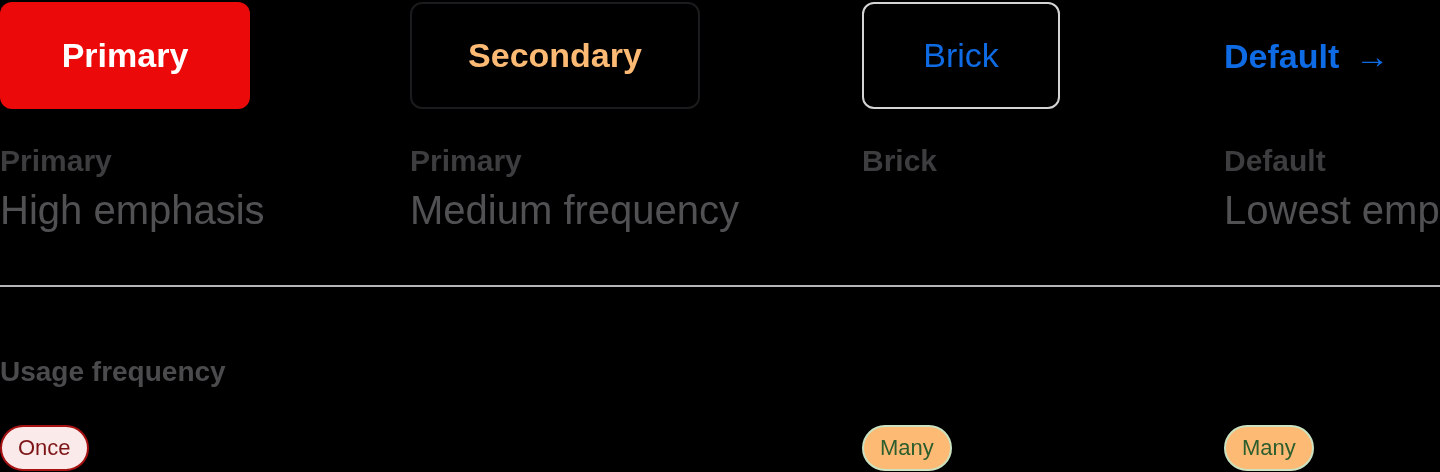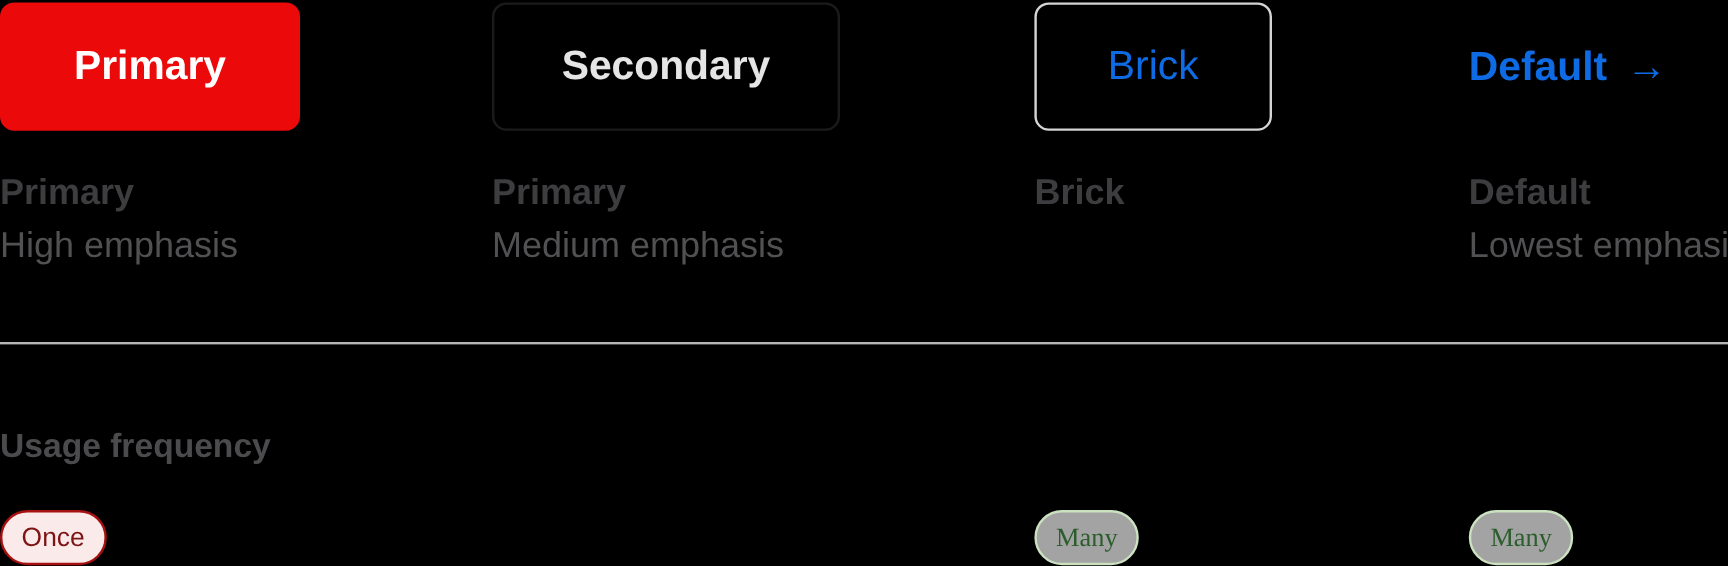--- a/index.html
+++ b/index.html
@@ -28,21 +28,21 @@
     left: 0; width: 250px;
     background: #ec0909;
     color: #ffffff;
     font-weight: bold;
     border: none;
   }
   .btn-secondary {
     left: 410px; width: 290px;
     background: transparent;
     border: 2px solid #1b1b1d;
-    color: #e5e5e5;
+    color: #fdba74;
     font-weight: bold;
     justify-content: center;
   }
   .btn-brick {
     left: 862px; width: 198px;
     background: transparent;
     border: 2px solid #d4d4d4;
     color: #0f6be4;
     font-weight: normal;
   }
@@ -68,21 +68,21 @@
     top: 146px;
     font-size: 30px;
     font-weight: bold;
     color: #3d3d3f;
     line-height: 1;
     white-space: nowrap;
   }
   .variant-desc {
     position: absolute;
     top: 190px;
-    font-size: 30px;
+    font-size: 40px;
     font-weight: normal;
     color: #515153;
     line-height: 1;
     white-space: nowrap;
   }
   .c1 { left: 0; }
   .c2 { left: 410px; }
   .c3 { left: 862px; }
   .c4 { left: 1224px; }
 
@@ -112,21 +112,21 @@
     align-items: center;
     padding: 0 16px;
     border-radius: 23px;
     border: 2px solid;
     font-size: 22px;
     line-height: 1;
     white-space: nowrap;
   }
   .pill-red    { background: #fbeaea; border-color: #a61111; color: #7d1517; }
   .pill-orange { background: #fdf2e4; border-color: #f2bd8c; color: #473522; }
-  .pill-green  { background: #a3a3a3; border-color: #cbe2c0; color: #2b5d2d; font-family: Liberation Serif, serif; }
+  .pill-green  { background: #fdba74; border-color: #cbe2c0; color: #2b5d2d; }
 </style>
 </head>
 <body>
 
 <div class="stage">
 
   <div class="btn btn-primary">
     <span>Primary</span>
   </div>
 
@@ -140,21 +140,21 @@
 
   <div class="link-default">
     <span>Default</span>
     <span class="arrow">→</span>
   </div>
 
   <div class="variant-label c1">Primary</div>
   <div class="variant-desc c1">High emphasis</div>
 
   <div class="variant-label c2">Primary</div>
-  <div class="variant-desc c2">Medium emphasis</div>
+  <div class="variant-desc c2">Medium frequency</div>
 
   <div class="variant-label c3">Brick</div>
 
   <div class="variant-label c4">Default</div>
   <div class="variant-desc c4">Lowest emphasis</div>
 
   <div class="divider"></div>
 
   <div class="usage-heading">Usage frequency</div>
 

